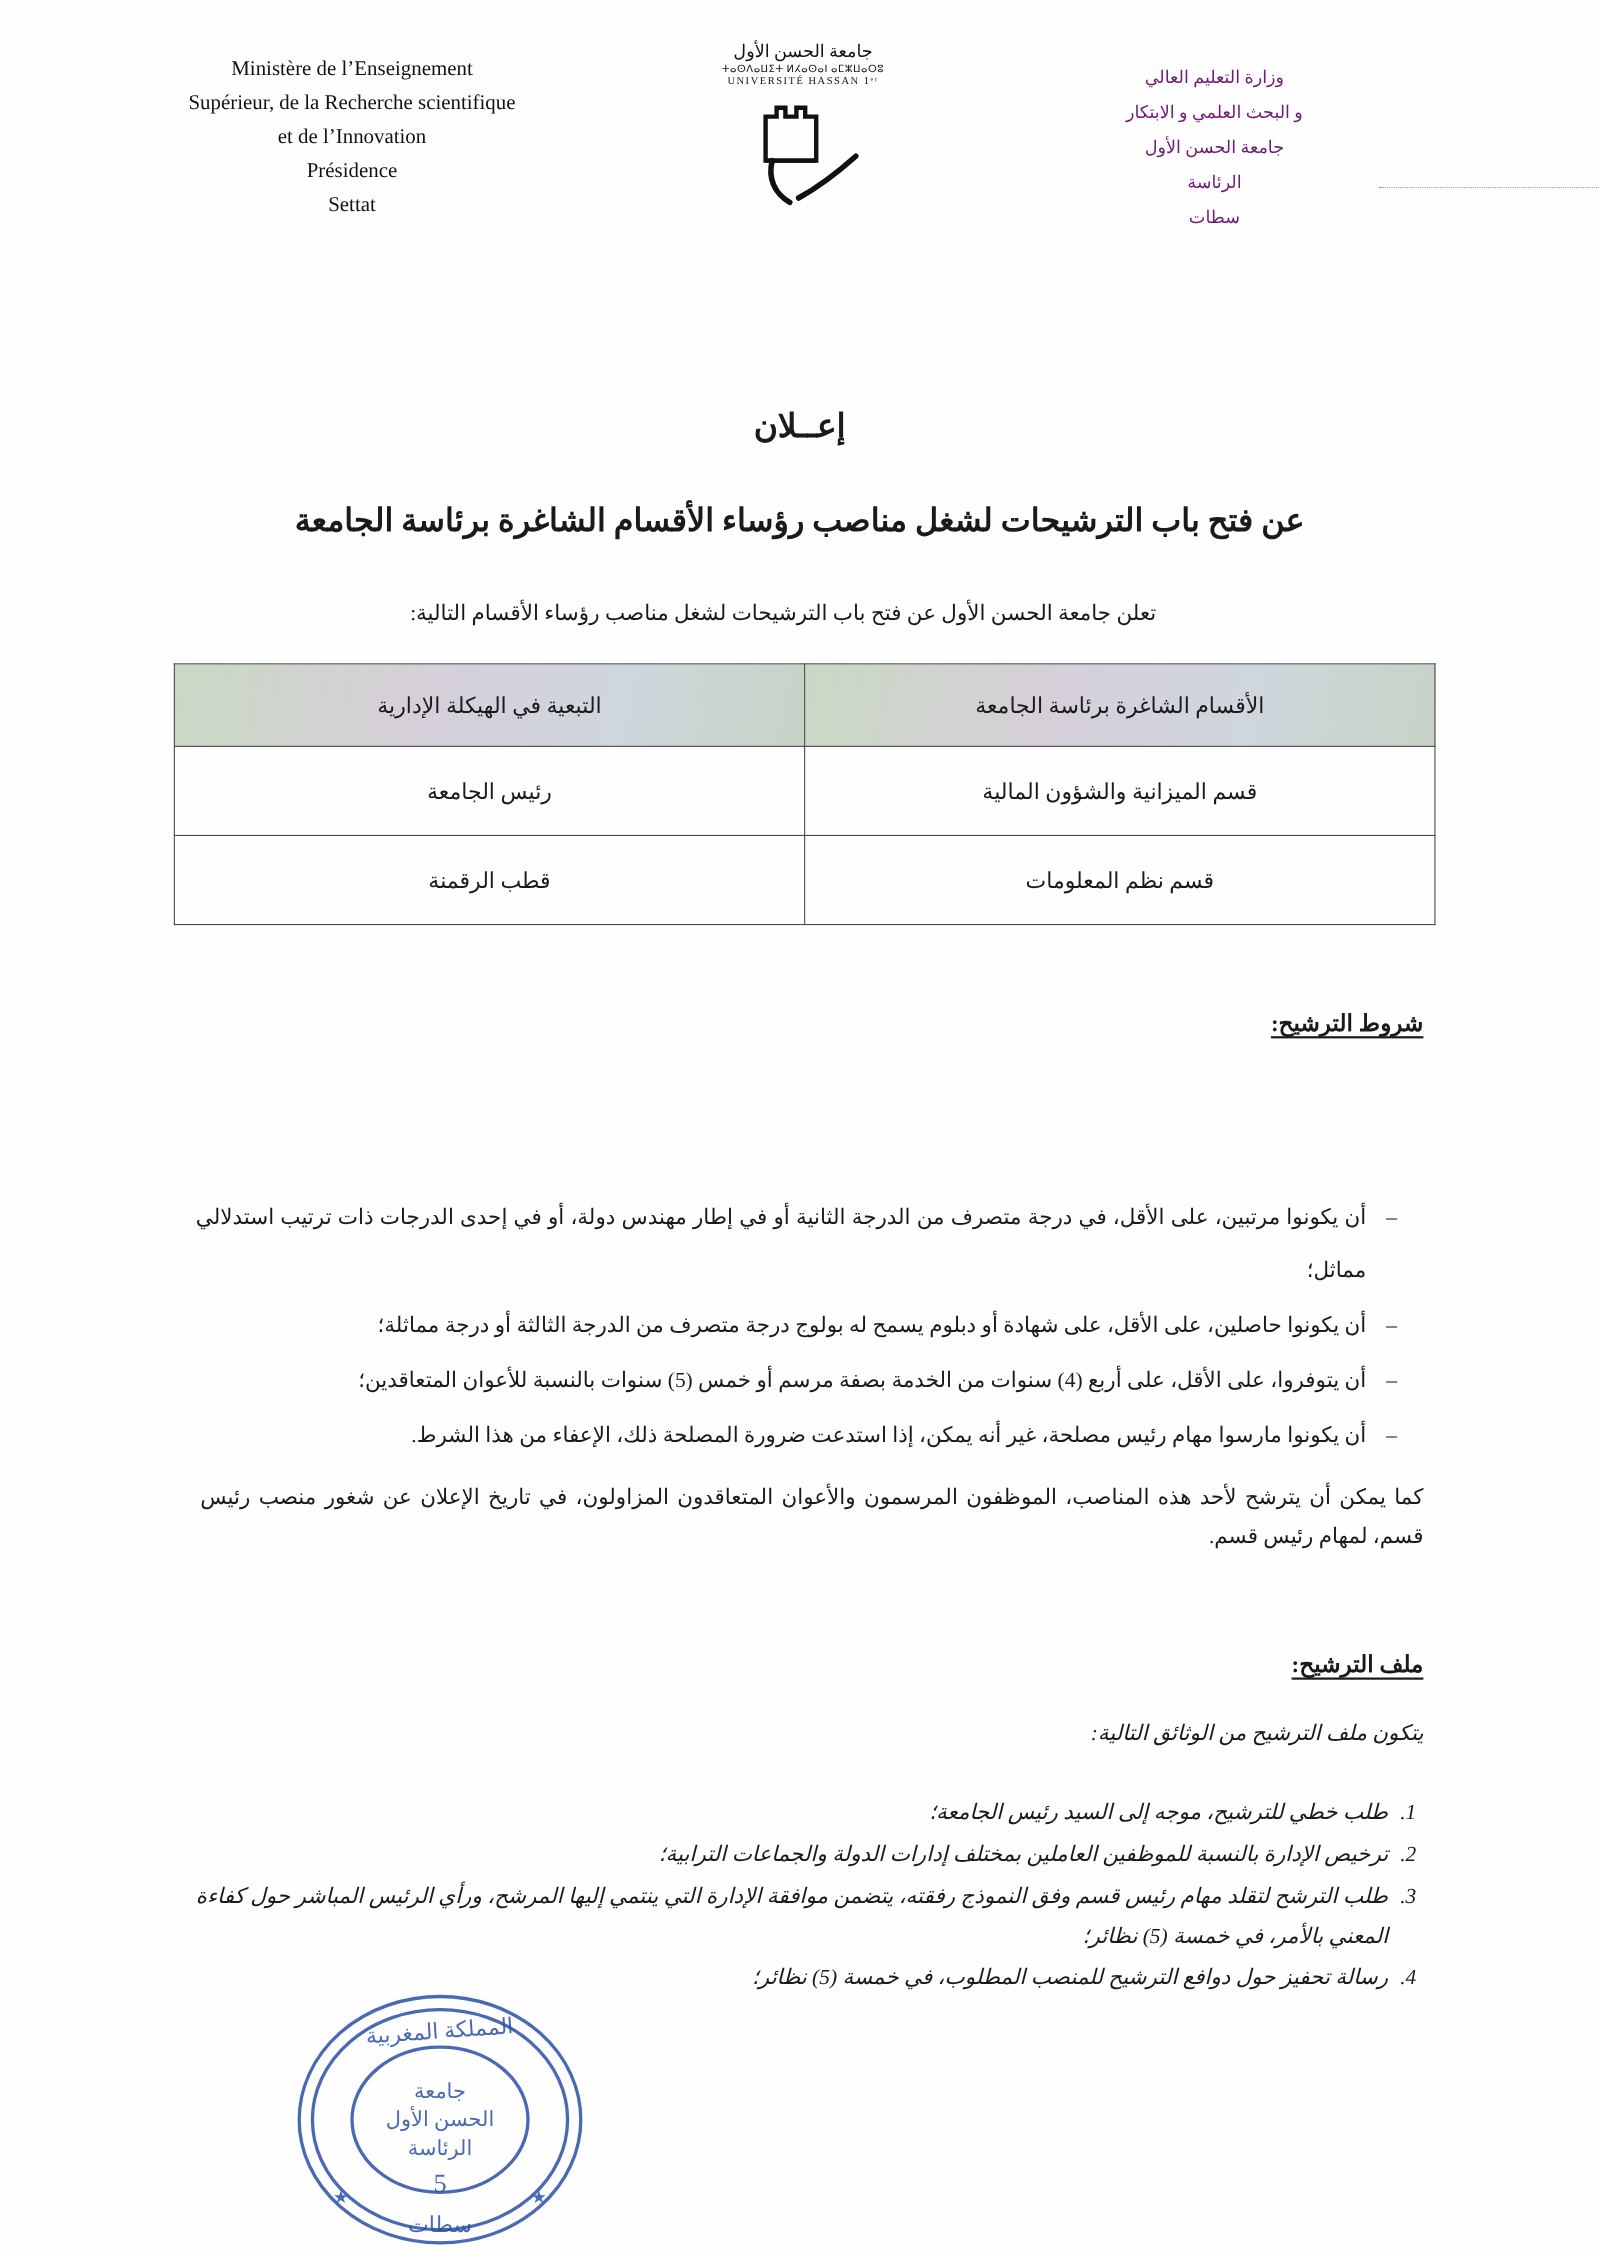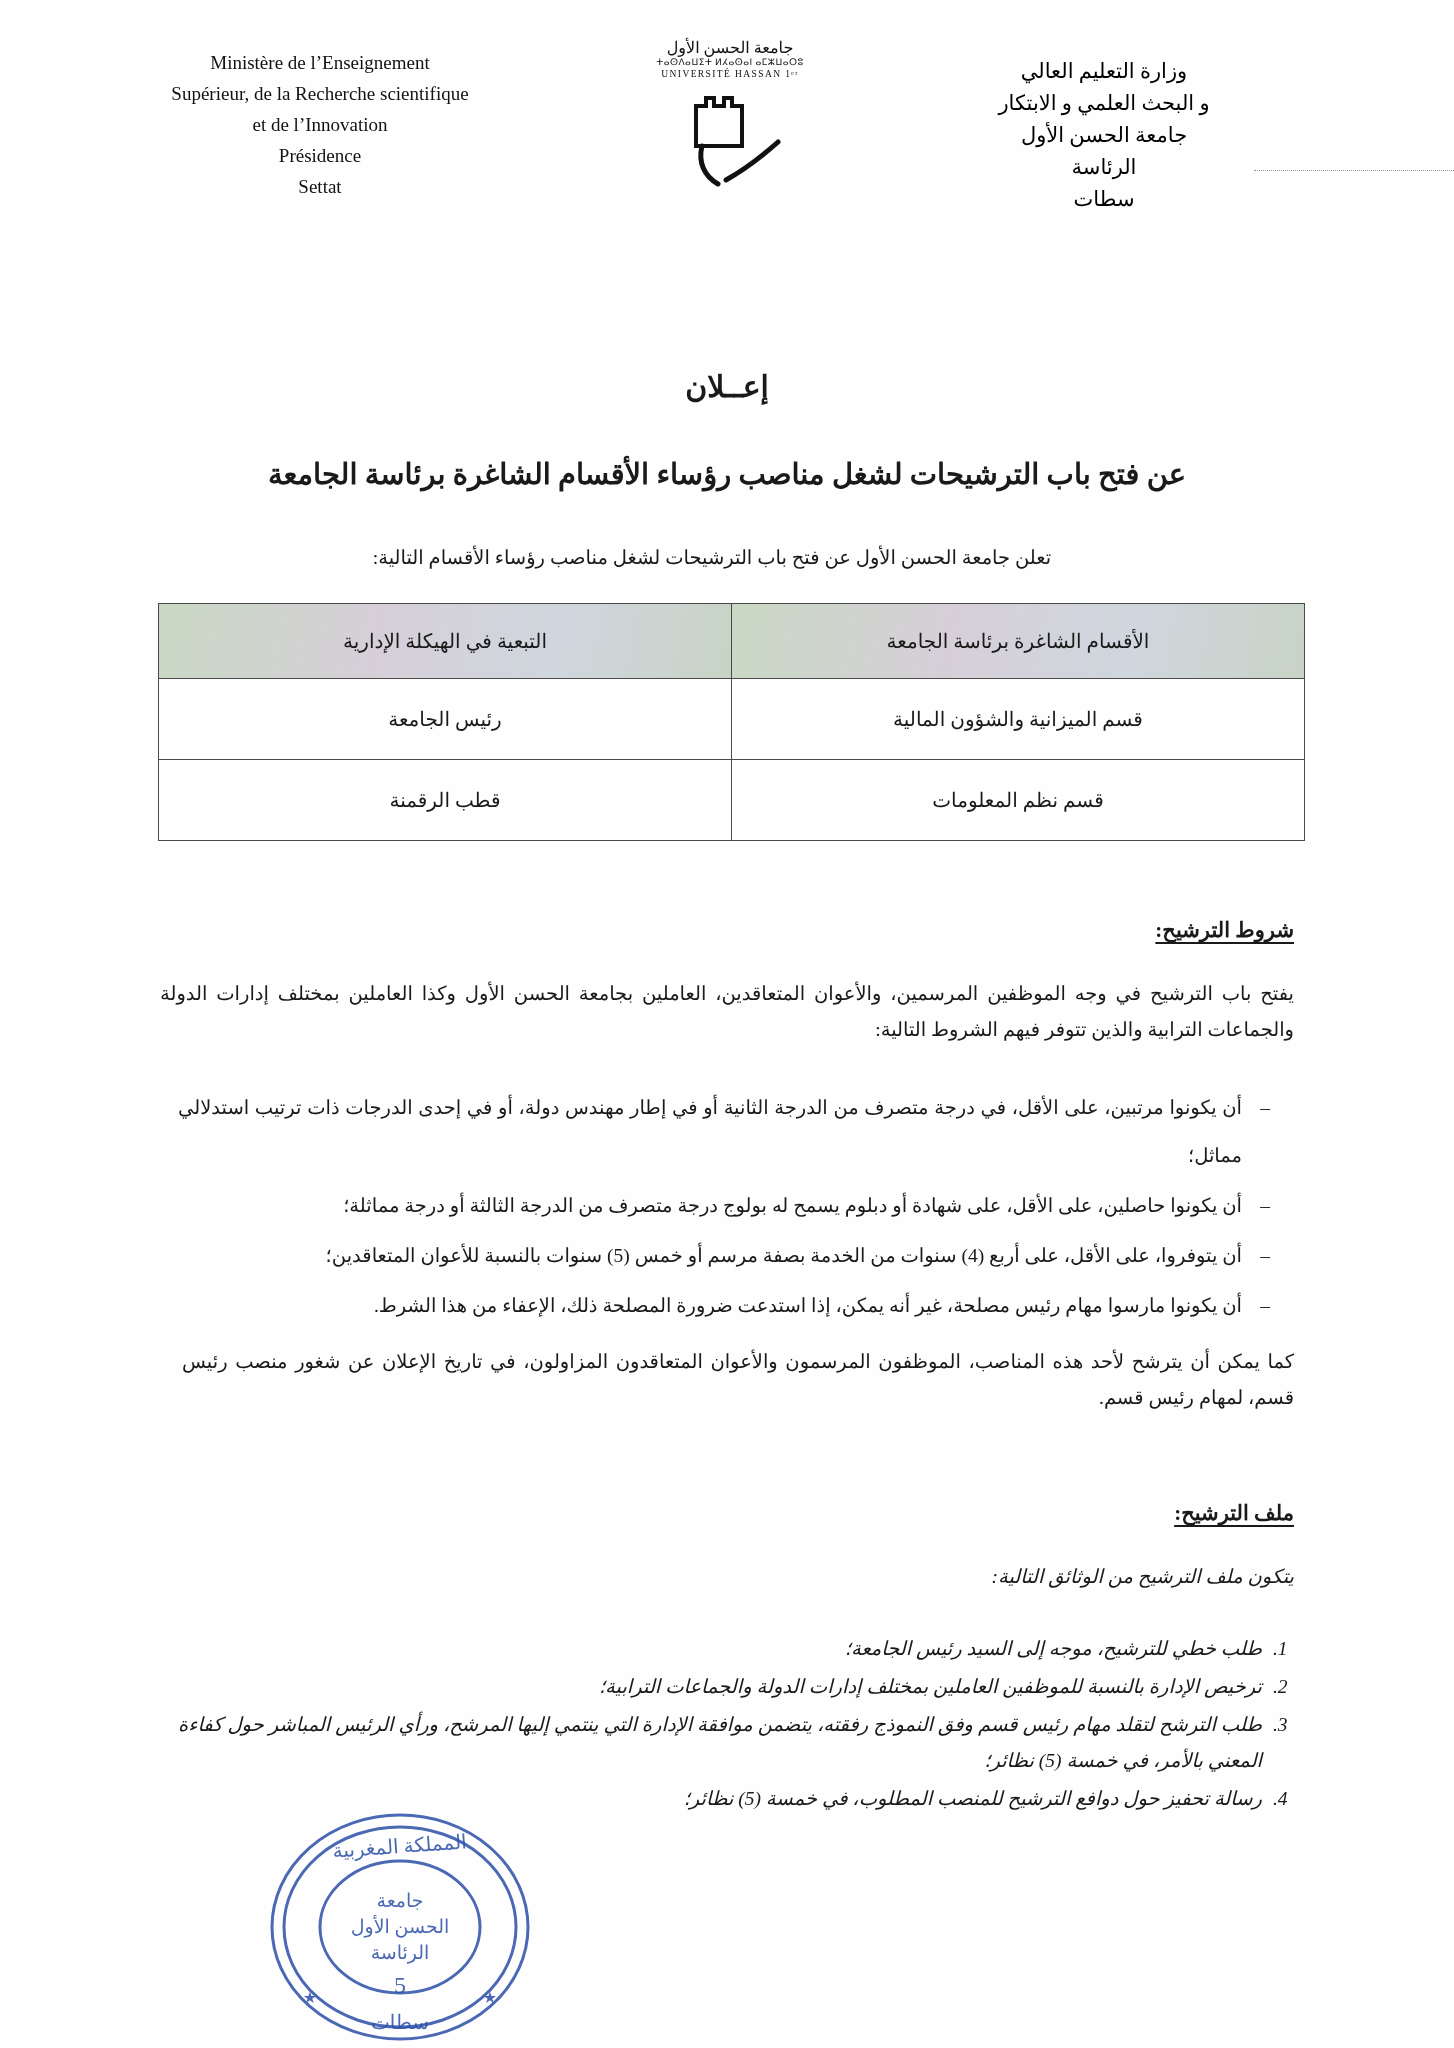--- a/index.html
+++ b/index.html
@@ -40,23 +40,23 @@
     line-height: 31px;
     color: #111;
   }
   .header-ar {
     position: absolute;
     right: 150px;
     top: 16px;
     width: 400px;
     text-align: center;
     direction: rtl;
-    font-size: 21px;
+    font-size: 16px;
     line-height: 32px;
-    color: #000000;
+    color: #701a75;
   }
   .header-logo {
     position: absolute;
     left: 620px;
     top: 0px;
     width: 220px;
     text-align: center;
   }
   .logo-ar {
     font-size: 16px;
@@ -254,21 +254,20 @@
       </tr>
       <tr>
         <td>قسم نظم المعلومات</td>
         <td>قطب الرقمنة</td>
       </tr>
     </tbody>
   </table>
 
   <div class="sec-head" style="top:917px; right:160px;">شروط الترشيح:</div>
 
-  <div class="para" style="top:975px; left:160px; width:1134px;">يفتح باب الترشيح في وجه الموظفين المرسمين، والأعوان المتعاقدين، العاملين بجامعة الحسن الأول وكذا العاملين بمختلف إدارات الدولة والجماعات الترابية والذين تتوفر فيهم الشروط التالية:</div>
 
   <ul class="dashlist" style="top:1083px; left:178px; width:1098px;">
     <li>أن يكونوا مرتبين، على الأقل، في درجة متصرف من الدرجة الثانية أو في إطار مهندس دولة، أو في إحدى الدرجات ذات ترتيب استدلالي مماثل؛</li>
     <li>أن يكونوا حاصلين، على الأقل، على شهادة أو دبلوم يسمح له بولوج درجة متصرف من الدرجة الثالثة أو درجة مماثلة؛</li>
     <li>أن يتوفروا، على الأقل، على أربع (4) سنوات من الخدمة بصفة مرسم أو خمس (5) سنوات بالنسبة للأعوان المتعاقدين؛</li>
     <li>أن يكونوا مارسوا مهام رئيس مصلحة، غير أنه يمكن، إذا استدعت ضرورة المصلحة ذلك، الإعفاء من هذا الشرط.</li>
   </ul>
 
   <div class="para" style="top:1343px; left:182px; width:1112px;">كما يمكن أن يترشح لأحد هذه المناصب، الموظفون المرسمون والأعوان المتعاقدون المزاولون، في تاريخ الإعلان عن شغور منصب رئيس قسم، لمهام رئيس قسم.</div>
 

